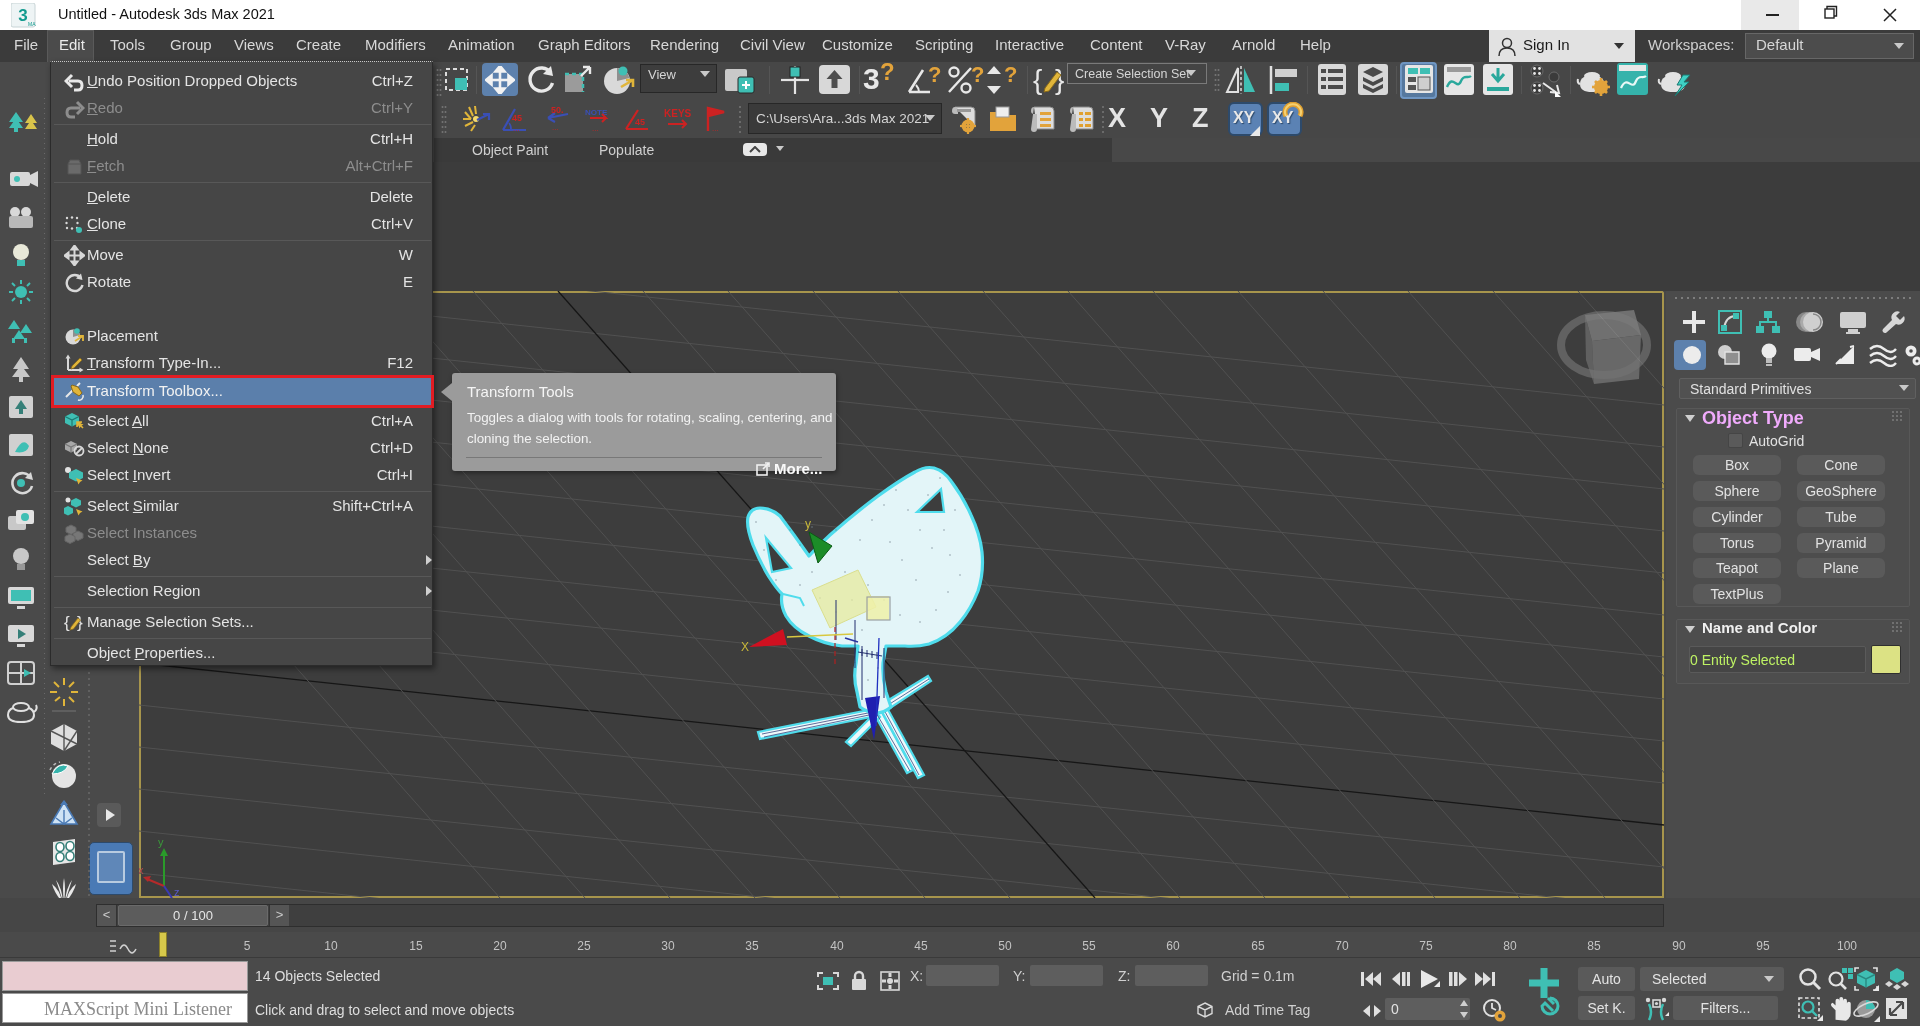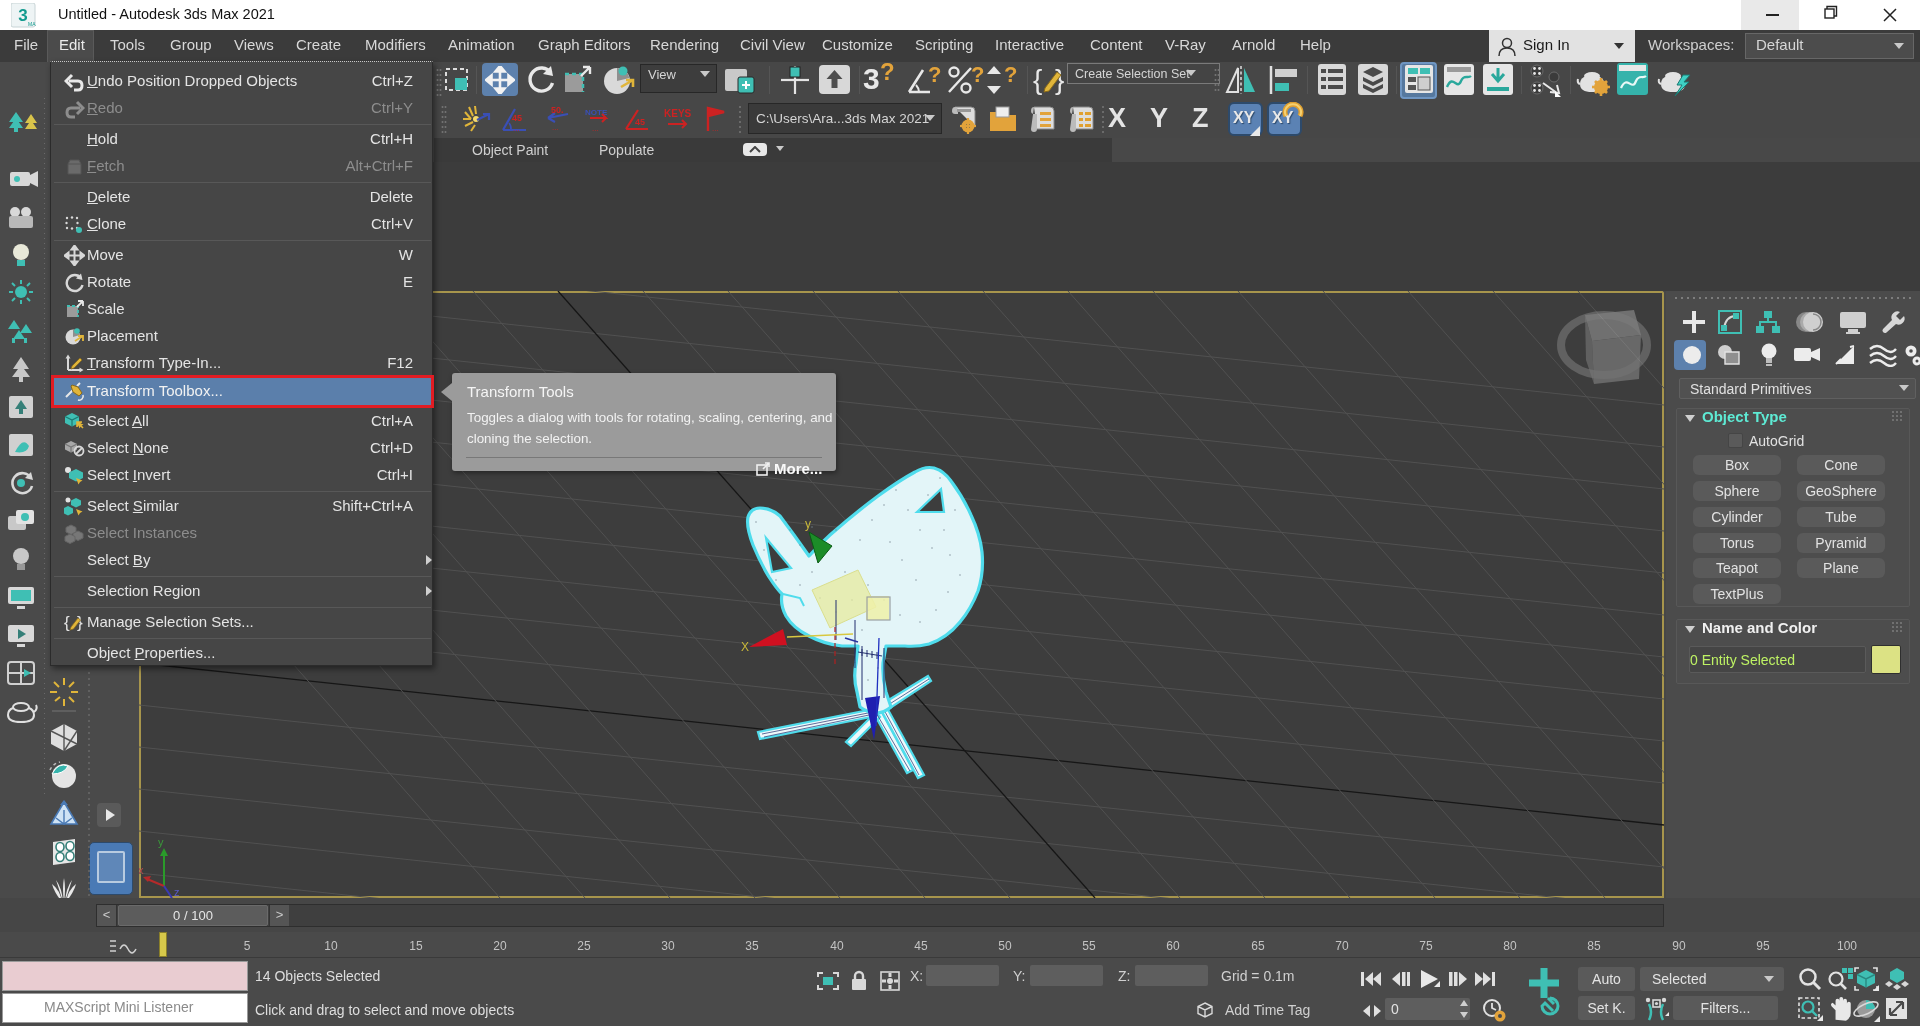--- a/index.html
+++ b/index.html
@@ -190,21 +190,21 @@
 <svg class="ic" style="left:984px;top:1px" width="38" height="34">
       <path d="M10 3 l7 8 h-14 z M10 31 l7 -8 h-14 z" fill="#e8e8e8"></path>
       <text x="20" y="19" font-size="22" font-weight="bold" fill="#e2a33b">?</text>
     </svg>
 <div class="vdiv" style="left:1027px;top:4px;height:28px;"></div>
 <svg class="ic" style="left:1033px;top:0px" width="36" height="36">
       <text x="0" y="27" font-size="28" fill="#e8e8e8">{</text>
       <text x="22" y="27" font-size="28" fill="#e8e8e8">}</text>
       <path d="M12 26 L24 10 l4 3 -12 16 -5 1 z" fill="#e0b53a" stroke="#8a6a1a" stroke-width="1"></path>
     </svg>
-<div class="combo" style="left:1067px;top:1px;width:153px;height:21px;background:#444;border-color:#7a7a7a;">
+<div class="combo" style="left:1067px;top:1px;width:140px;height:21px;background:#444;border-color:#7a7a7a;">
       <span class="lbl" style="font-size:12.5px;top:3px">Create Selection Set</span>
     </div>
 <div class="caret" style="left:1186px;top:8px;"></div>
 <svg class="ic" style="left:1214px;top:6px" width="6" height="28">
       <g fill="#767676">
         <circle cx="1.5" cy="2" r="1"></circle>
         <circle cx="4.5" cy="2" r="1"></circle>
         <circle cx="1.5" cy="7" r="1"></circle>
         <circle cx="4.5" cy="7" r="1"></circle>
         <circle cx="1.5" cy="12" r="1"></circle>
@@ -896,21 +896,21 @@
       <circle cx="13" cy="18" r="4.5" fill="#ececec"></circle>
       <circle cx="13" cy="18" r="1.5" fill="#4b4b4b"></circle>
     </svg>
 <div class="abs" style="left:13px;top:87px;width:237px;height:21px;background:#515151;border:1px solid #606060;border-radius:2px;"></div>
 <div class="abs" style="left:24px;top:90px;font-size:14px;color:#e0e0e0;">Standard Primitives</div>
 <div class="caret" style="left:1899px;top:384px;left:233px;top:94px;"></div>
 <div class="rollout" style="left:10px;top:117px;width:234px;height:199px;background:#4d4d4d;"></div>
 <svg class="ic" style="left:19px;top:124px" width="10" height="8">
       <path d="M0 0 h10 l-5 7 z" fill="#cfcfcf"></path>
     </svg>
-<div class="abs" style="left:36px;top:117px;font-size:15px;font-weight:bold;color:#5eead4;">Object Type</div>
+<div class="abs" style="left:36px;top:117px;font-size:18px;font-weight:bold;color:#f0abfc;">Object Type</div>
 <svg class="ic" style="left:225px;top:119px" width="12" height="12">
       <g fill="#7a7a7a">
         <circle cx="2" cy="2" r="1.1"></circle>
         <circle cx="6" cy="2" r="1.1"></circle>
         <circle cx="10" cy="2" r="1.1"></circle>
         <circle cx="2" cy="6" r="1.1"></circle>
         <circle cx="6" cy="6" r="1.1"></circle>
         <circle cx="10" cy="6" r="1.1"></circle>
         <circle cx="2" cy="10" r="1.1"></circle>
         <circle cx="6" cy="10" r="1.1"></circle>
@@ -988,21 +988,21 @@
     <div class="rnum" style="left:1594px">85</div>
     <div class="rnum" style="left:1679px">90</div>
     <div class="rnum" style="left:1763px">95</div>
     <div class="rnum" style="left:1847px">100</div>
 <div class="abs" style="left:159px;top:0;width:8px;height:25px;background:#d6c84a;border:1px solid #8a7f2a;"></div>
 </div>
 
 <div class="abs" id="status">
 <div class="abs" style="left:2px;top:3px;width:246px;height:30px;background:#e9ccd1;border:1px solid #9a9a9a;"></div>
 <div class="abs" style="left:2px;top:35px;width:246px;height:30px;background:#ffffff;border:1px solid #9a9a9a;"></div>
-<div class="abs" style="left:8px;top:41px;font-family:Liberation Sans, sans-serif;font-size:14px;color:#8a8a8a;white-space:nowrap;padding-left:36px;">MAXScript Mini Listener</div>
+<div class="abs" style="left:8px;top:41px;font-family:Liberation Serif, serif;font-size:18px;color:#8a8a8a;white-space:nowrap;padding-left:36px;">MAXScript Mini Listener</div>
 <div class="abs" style="left:255px;top:10px;font-size:14px;color:#dedede;">14 Objects Selected</div>
 <div class="abs" style="left:255px;top:44px;font-size:14px;color:#dedede;">Click and drag to select and move objects</div>
 <svg class="ic" style="left:816px;top:13px" width="24" height="20">
       <g stroke="#d8d8d8" stroke-width="2" fill="none">
         <path d="M2 6 V2 H7 M17 2 h5 v4 M22 14 v4 h-5 M7 18 H2 v-4"></path>
       </g>
       <rect x="7" y="6" width="10" height="8" fill="#3fbfb4"></rect>
     </svg>
 <svg class="ic" style="left:849px;top:12px" width="20" height="22">
       <rect x="3" y="9" width="14" height="11" rx="1" fill="#d8d8d8"></rect>
@@ -1215,28 +1215,20 @@
       <span class="sc">W</span>
     </div>
 <div class="mitem" style="top:207px">
       <svg class="ic" style="left:5px;top:3px" width="21" height="21">
         <path d="M17 6 A 8 8 0 1 0 18.5 13" fill="none" stroke="#d8d8d8" stroke-width="2.4"></path>
         <path d="M17 1.5 l1.5 6.5 -6.5 -1.5 z" fill="#d8d8d8"></path>
       </svg>
       <span class="lab">Rotate</span>
       <span class="sc">E</span>
     </div>
-<div class="mitem" style="top:234px">
-      <svg class="ic" style="left:5px;top:3px" width="21" height="21">
-        <rect x="3" y="7" width="11" height="11" fill="#9b9b9b"></rect>
-        <path d="M3 7 h11 v11" fill="none" stroke="#3fbfb4" stroke-width="1.8" stroke-dasharray="3 2"></path>
-        <path d="M13 8 L19 2 m0 0 h-5 m5 0 v5" stroke="#e8e8e8" stroke-width="1.8" fill="none"></path>
-      </svg>
-      <span class="lab">Scale</span>
-    </div>
 <div class="mitem" style="top:261px">
       <svg class="ic" style="left:5px;top:3px" width="21" height="21">
         <circle cx="9" cy="11" r="7.5" fill="#d9d9d9"></circle>
         <path d="M9 11 L9 3.5 A7.5 7.5 0 0 1 16 9 Z" fill="#8f8f8f"></path>
         <circle cx="13" cy="5" r="2.8" fill="#3fbfb4"></circle>
         <path d="M11 15 l8 -5 m0 5 v-5 h-5" stroke="#e0b53a" stroke-width="1.8" fill="none"></path>
       </svg>
       <span class="lab">Placement</span>
     </div>
 <div class="mitem" style="top:288px">

